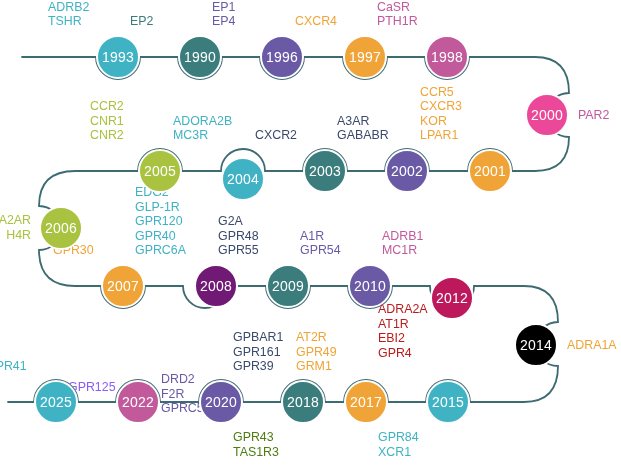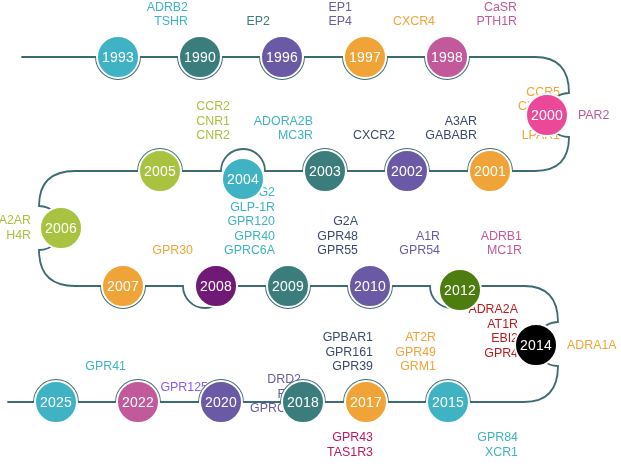--- a/index.html
+++ b/index.html
@@ -40,21 +40,21 @@
   .node-year {
     color: #ffffff;
     font-size: 14px;
     line-height: 1;
     user-select: none;
   }
   .label {
     position: absolute;
     font-size: 12.4px;
     line-height: 14.6px;
-    text-align: right;
+    text-align: left;
     white-space: pre;
     z-index: 4;
   }
   .label.left-align { text-align: right; }
   .label.right-align { text-align: left; }
 </style>
 </head>
 <body>
 
 <div id="timeline-root">
@@ -167,21 +167,21 @@
       </div>
       <div class="node" style="left: 194px; top: 264px; width: 44px; height: 44px; background: #701a75;">
         <span class="node-year">2008</span>
       </div>
       <div class="node" style="left: 266px; top: 264px; width: 44px; height: 44px; background: rgb(58, 125, 124);">
         <span class="node-year">2009</span>
       </div>
       <div class="node" style="left: 348px; top: 264px; width: 44px; height: 44px; background: rgb(106, 90, 166);">
         <span class="node-year">2010</span>
       </div>
-      <div class="node" style="left: 430px; top: 268px; width: 44px; height: 44px; background: #4d7c0f; margin-left: 8px;">
+      <div class="node" style="left: 430px; top: 276px; width: 44px; height: 44px; background: #be185d;">
         <span class="node-year">2012</span>
       </div>
       <div class="node" style="left: 514px; top: 323px; width: 44px; height: 44px; background: #000000;">
         <span class="node-year">2014</span>
       </div>
       <div class="node" style="left: 426px; top: 380px; width: 44px; height: 44px; background: rgb(63, 179, 196);">
         <span class="node-year">2015</span>
       </div>
       <div class="node" style="left: 344px; top: 380px; width: 44px; height: 44px; background: rgb(240, 164, 55);">
         <span class="node-year">2017</span>
@@ -242,21 +242,21 @@
 EBI2
 GPR4</div>
       <div class="label" style="color: rgb(63, 179, 196); left: 378px; top: 430px; width: 140px;">GPR84
 XCR1</div>
       <div class="label" style="color: rgb(240, 164, 55); left: 296px; top: 330.2px; width: 140px;">AT2R
 GPR49
 GRM1</div>
       <div class="label" style="color: rgb(58, 74, 107); left: 233px; top: 330.2px; width: 140px;">GPBAR1
 GPR161
 GPR39</div>
-      <div class="label" style="color: #be185d; left: 233px; top: 430px; width: 140px;">GPR43
+      <div class="label" style="color: #4d7c0f; left: 233px; top: 430px; width: 140px;">GPR43
 TAS1R3</div>
       <div class="label" style="color: rgb(106, 90, 166); left: 161px; top: 330.2px; width: 140px; margin-top: 42px;">DRD2
 F2R
 GPRC5A</div>
       <div class="label" style="color: #8b5cf6; left: 68px; top: 360px; width: 140px; margin-top: 20px;">GPR125</div>
       <div class="label" style="color: rgb(63, 179, 196); left: -14px; top: 359.4px; width: 140px;">GPR41</div>
     </div>
 
 </div>
 

